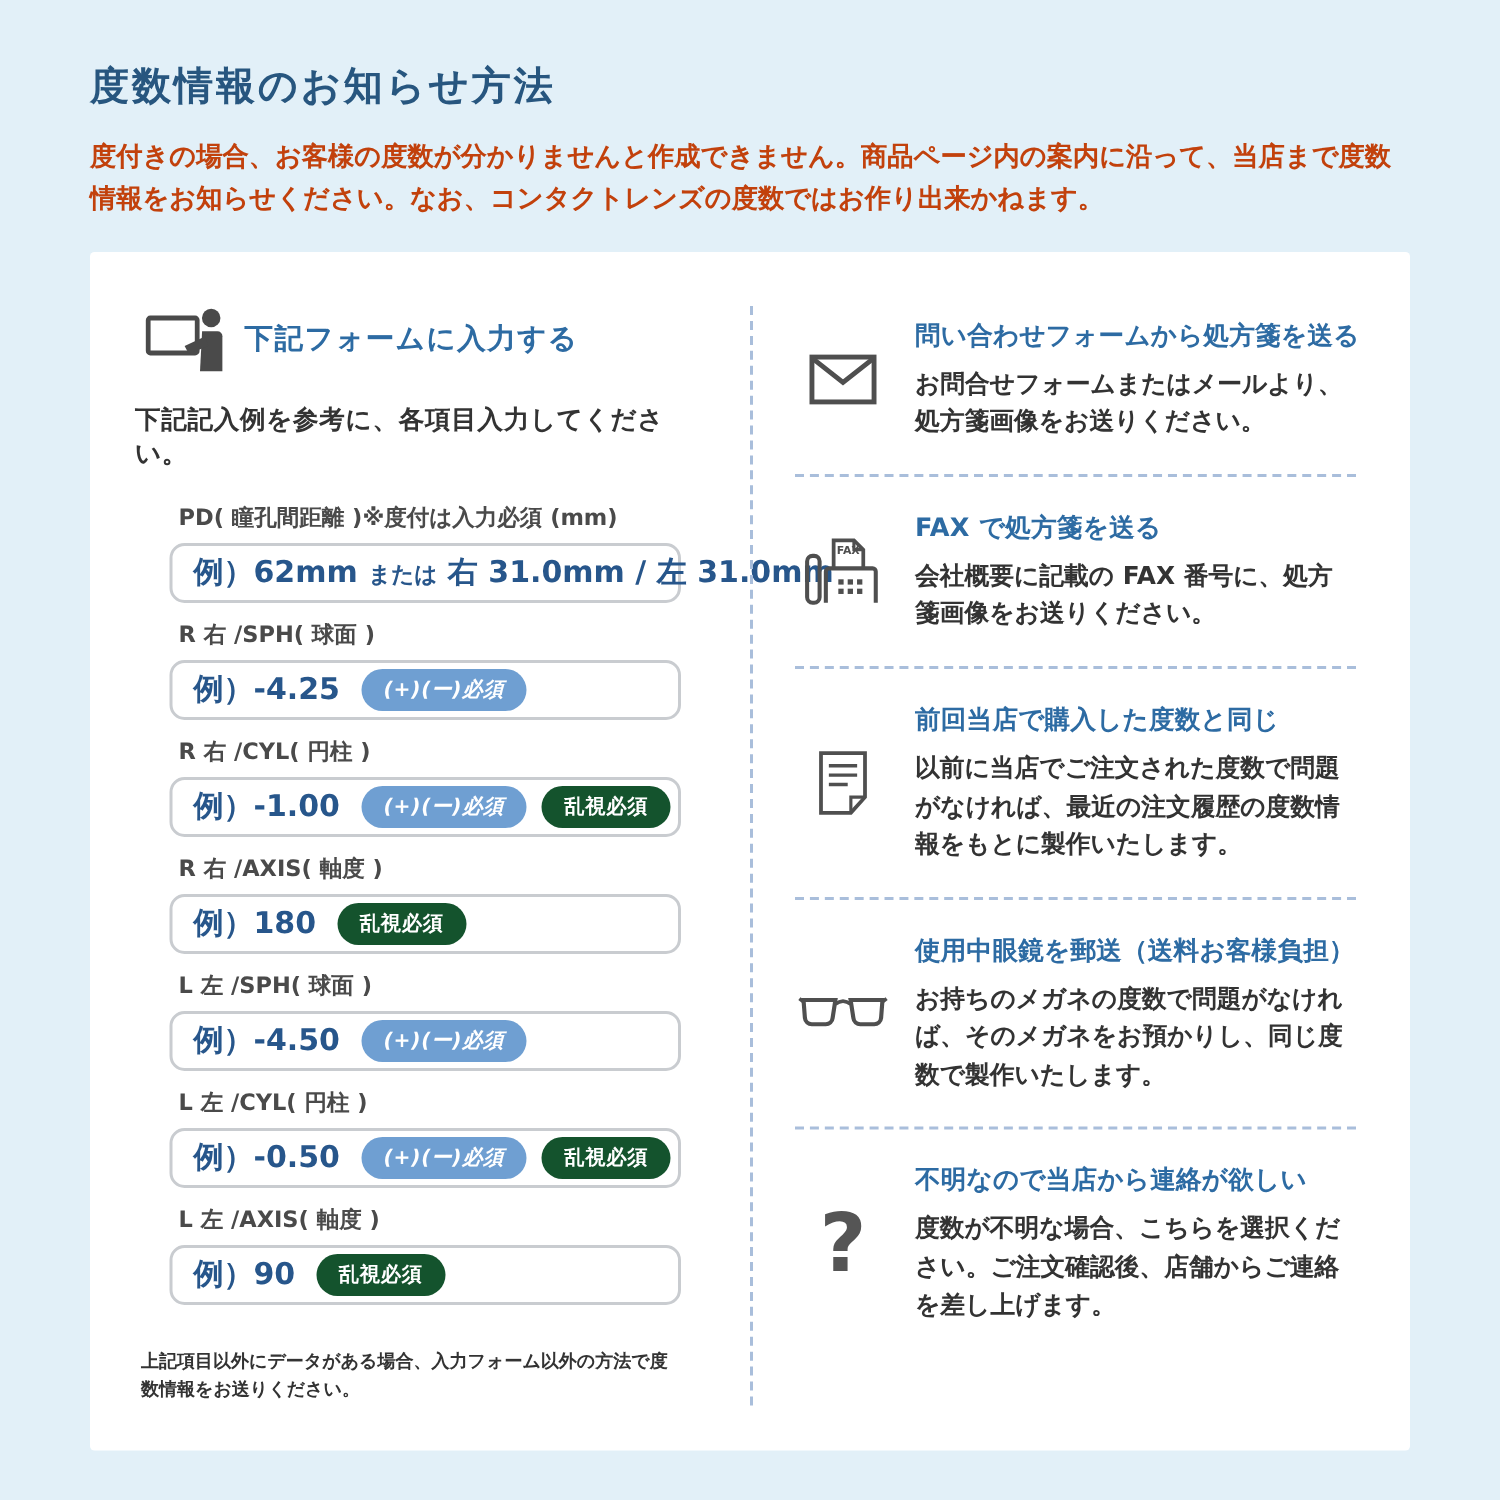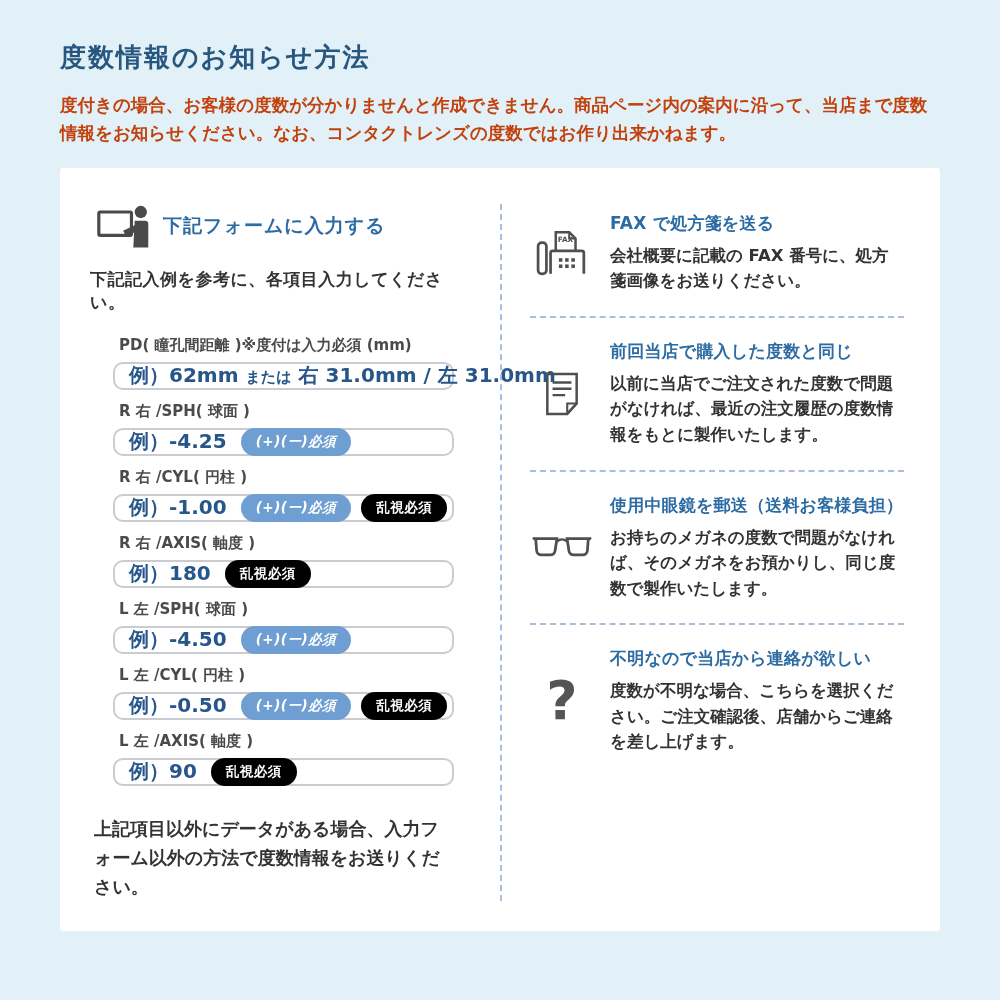--- a/index.html
+++ b/index.html
@@ -30,34 +30,34 @@
   }
   
   .form-header{display:flex;align-items:center;gap:11px;padding-left:6px;}
   .form-header .hicon{flex:0 0 auto;display:flex;align-items:center;}
   .form-heading{font-size:19px;font-weight:bold;color:#2d6ba3;letter-spacing:1px;}
   .form-instruction{font-size:17px;font-weight:600;color:#333;margin-top:20px;letter-spacing:0.5px;}
   .fields{margin-top:22px;padding-left:23px;}
   .field-label{font-size:15px;font-weight:bold;color:#4a4a4a;margin:12px 0 7px 6px;}
   .example-box{
     border:2px solid #c9ccd0;border-radius:10px;background:#fff;
-    height:28px;display:flex;align-items:center;gap:14px;
+    height:40px;display:flex;align-items:center;gap:14px;
     padding:0 14px;box-sizing:border-box;
   }
   .ex{display:inline-flex;align-items:baseline;gap:7px;
       color:#27568b;font-weight:bold;font-size:20px;white-space:nowrap;}
   .ex .small{font-size:15px;}
   .badges{display:inline-flex;gap:10px;}
   .badge{
     border-radius:999px;color:#ffffff;font-weight:bold;font-size:13.5px;
     padding:5px 15px;white-space:nowrap;letter-spacing:0.5px;
   }
   .badge.blue{background:#6f9fd2;font-style:italic;}
-  .badge.orange{background:#000000;}
-  .form-note{font-size:18px;font-weight:600;color:#333;line-height:1.62;margin-top:28px;padding-left:4px;}
+  .badge.orange{background:#14532d;}
+  .form-note{font-size:12px;font-weight:600;color:#333;line-height:1.62;margin-top:28px;padding-left:4px;}
   
   .method{display:flex;align-items:center;gap:16px;padding:22px 0;}
   .method + .method{border-top:2px dashed #a9bedb;}
   .method:first-child{padding-top:8px;}
   .m-icon{flex:0 0 64px;display:flex;justify-content:center;align-items:center;color:#4f4f4f;}
   .m-text{flex:1 1 auto;}
   .m-heading{font-size:17px;font-weight:bold;color:#2d6ba3;margin-bottom:8px;white-space:nowrap;letter-spacing:0.2px;}
   .m-body{font-size:16.5px;font-weight:600;color:#333;line-height:1.55;}
   .qmark{font-size:54px;font-weight:bold;color:#555;line-height:1;font-family:"DejaVu Sans",sans-serif;}
   svg{display:block;}
@@ -173,20 +173,32 @@
                 <span class="badge orange">乱視必須</span>
               </span>
     </div>
   </div>
 </div>
 
       <div class="form-note">上記項目以外にデータがある場合、入力フォーム以外の方法で度数情報をお送りください。</div>
     </div>
 
     <div class="col-right">
+  <div class="method">
+    <span class="m-icon">
+            <svg width="46" height="36" viewBox="0 0 24 18">
+      <rect x="1.2" y="1.2" width="21.6" height="15.6" fill="none" stroke="#4f4f4f" stroke-width="1.7"></rect>
+      <path d="M1.6 1.8 L12 10 L22.4 1.8" fill="none" stroke="#4f4f4f" stroke-width="1.7"></path>
+    </svg>
+          </span>
+    <span class="m-text">
+      <div class="m-heading">問い合わせフォームから処方箋を送る</div>
+      <div class="m-body">お問合せフォームまたはメールより、処方箋画像をお送りください。</div>
+    </span>
+  </div>
 
   <div class="method">
     <span class="m-icon">
             <svg width="52" height="50" viewBox="0 0 50 48">
       <rect x="2" y="14" width="8" height="30" rx="3.5" fill="none" stroke="#4f4f4f" stroke-width="2.6"></rect>
       <path d="M14 44 V24 a2 2 0 0 1 2 -2 h28 a2 2 0 0 1 2 2 v20" fill="none" stroke="#4f4f4f" stroke-width="2.6"></path>
       <path d="M19 22 V4 h13 l6 6 v12" fill="none" stroke="#4f4f4f" stroke-width="2.4"></path>
       <path d="M32 4 v6 h6" fill="none" stroke="#4f4f4f" stroke-width="2"></path>
       <text x="21" y="13" font-size="7" font-weight="bold" fill="#4f4f4f" font-family="DejaVu Sans, sans-serif">FAX</text>
       <g fill="#4f4f4f">

